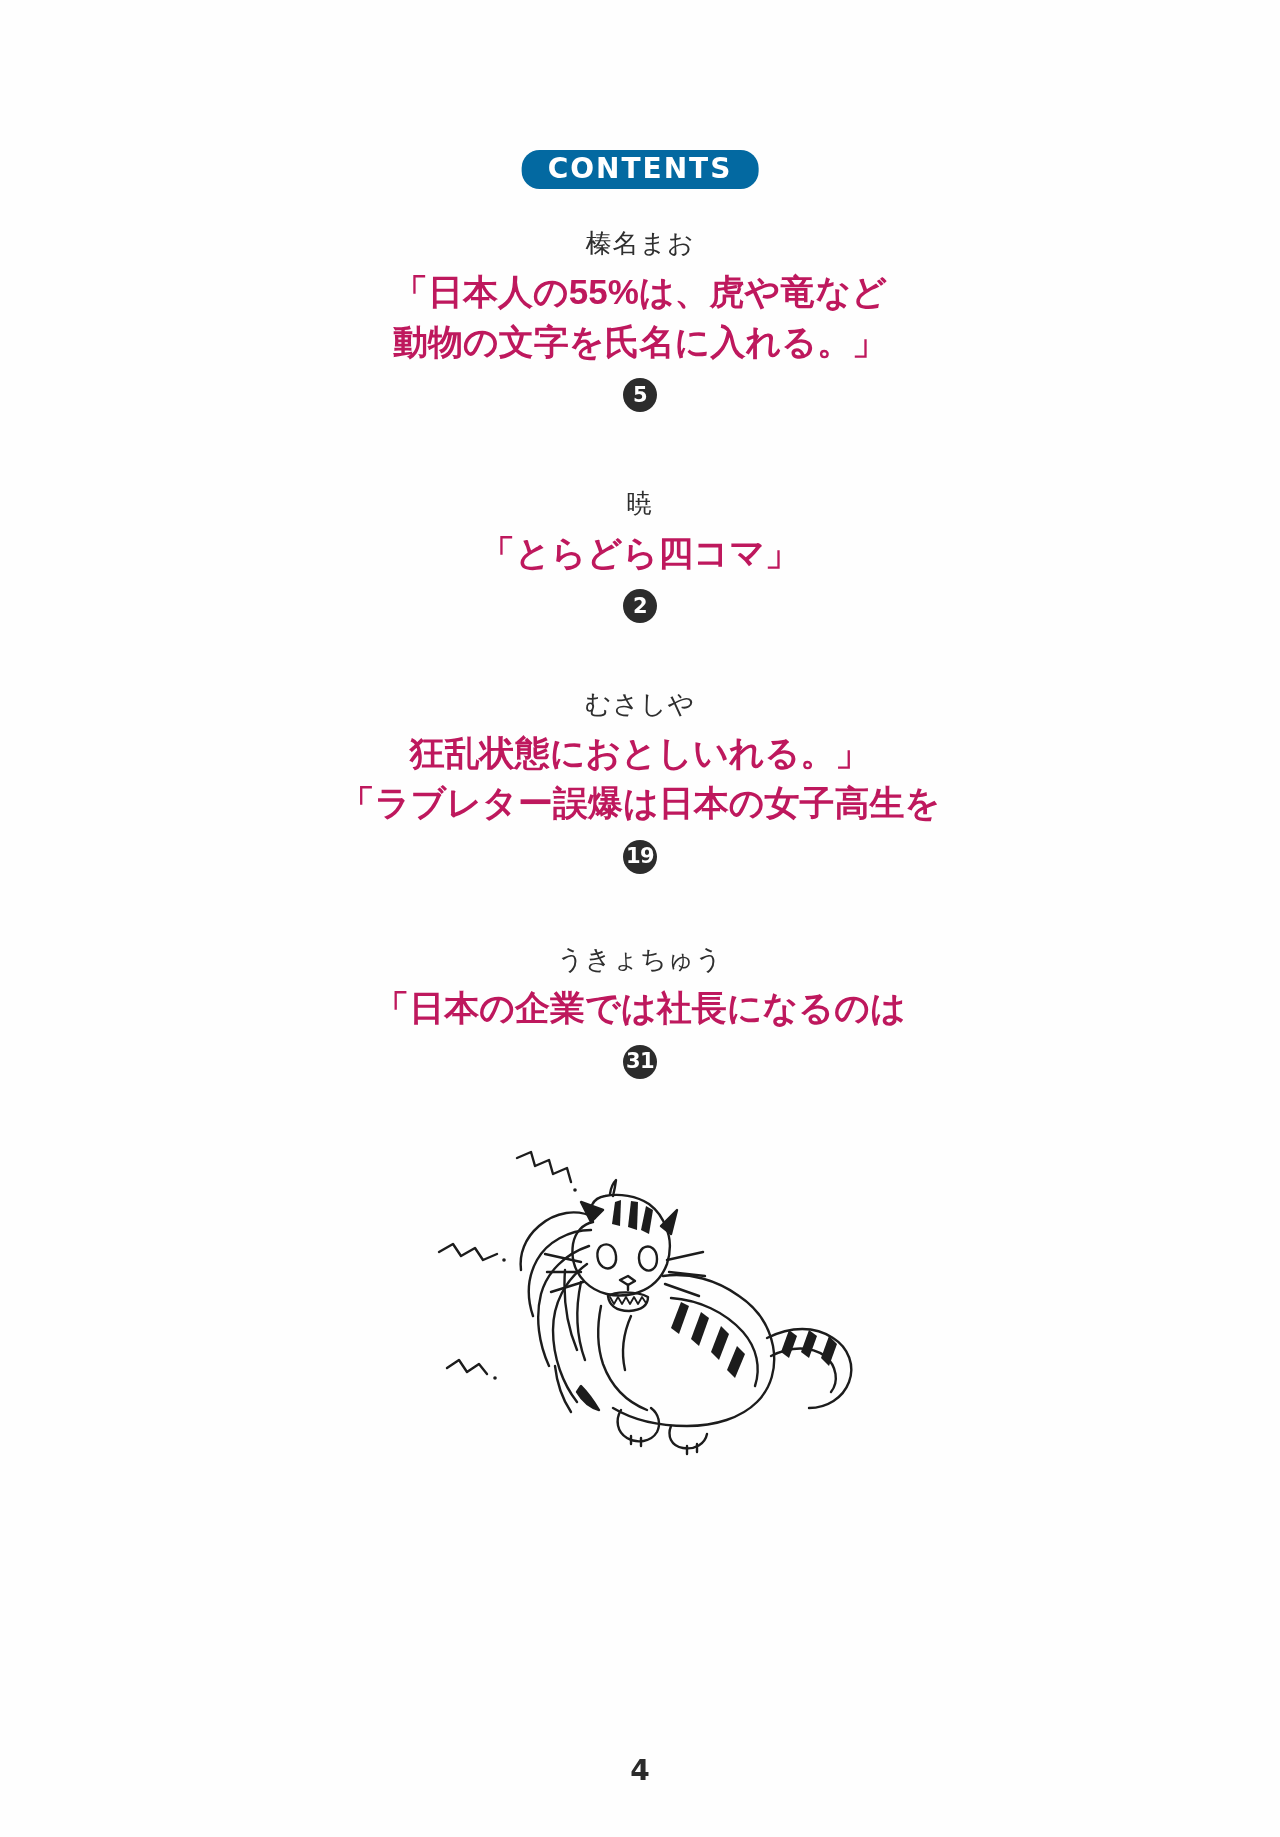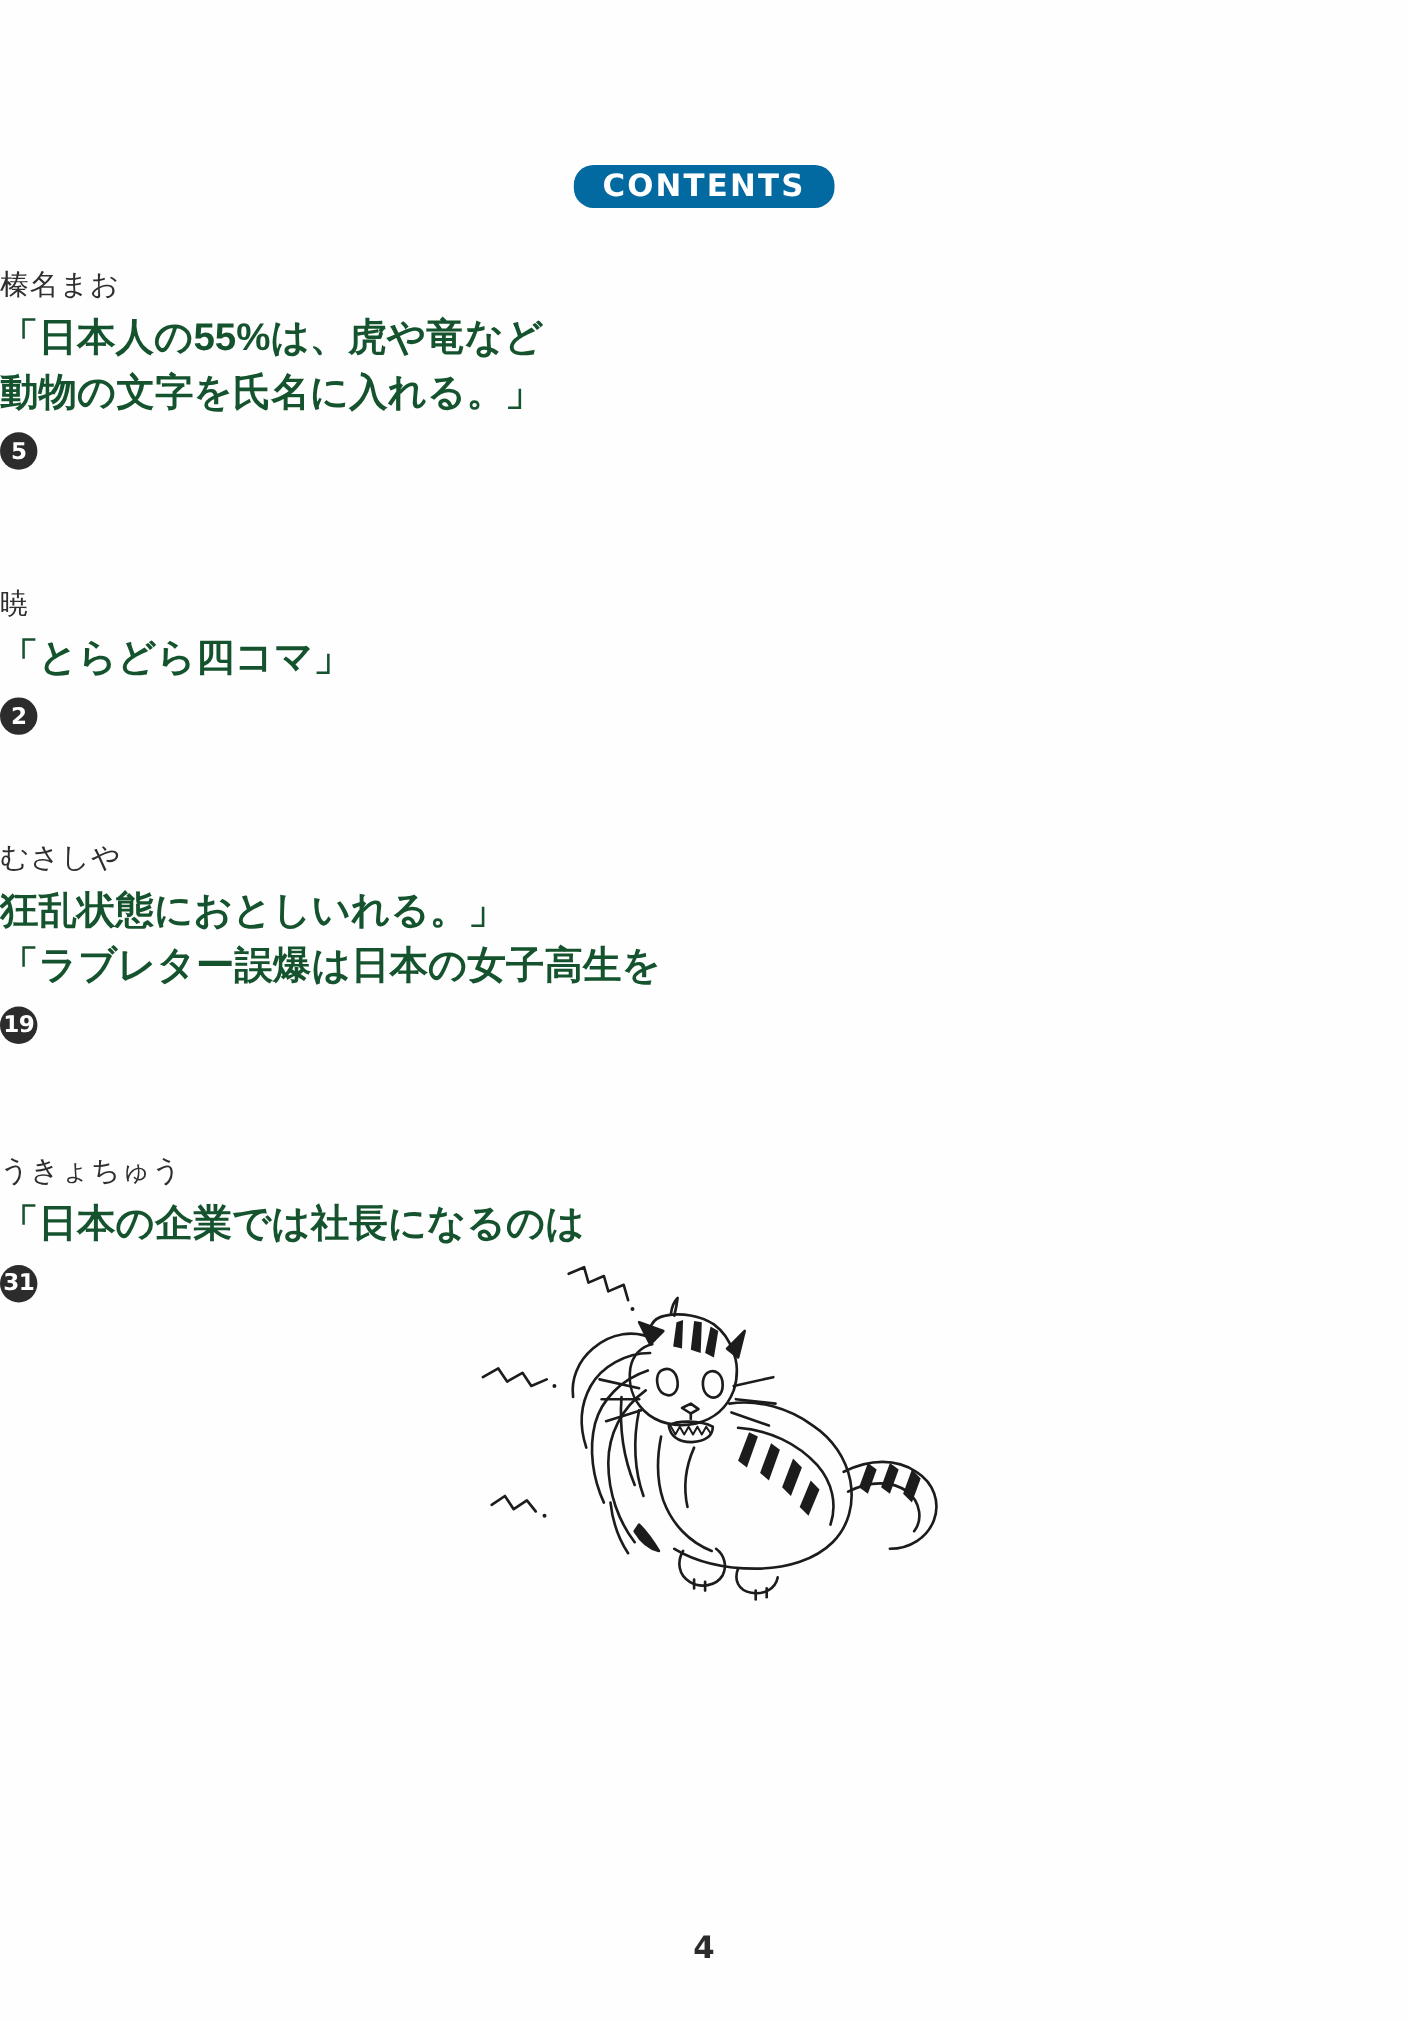--- a/index.html
+++ b/index.html
@@ -41,34 +41,35 @@
   }
 
   
   .entries {
     position: absolute;
     left: 0;
     right: 0;
     top: 225px;
   }
   .entry {
-    margin: 16px auto;
+    text-align: center;
+    margin: 1px auto;
   }
   .entry-author {
     font-size: 26px;
     font-weight: 400;
     letter-spacing: 1px;
     color: #2f2f2f;
     line-height: 1.35;
   }
   .entry-title {
     font-size: 35px;
     font-weight: 700;
     letter-spacing: 0px;
-    color: #14532d;
+    color: #be185d;
     line-height: 1.42;
     margin-top: 6px;
   }
   .entry-title .tline {
     display: block;
     white-space: nowrap;
   }
   .badge {
     display: inline-flex;
     align-items: center;

